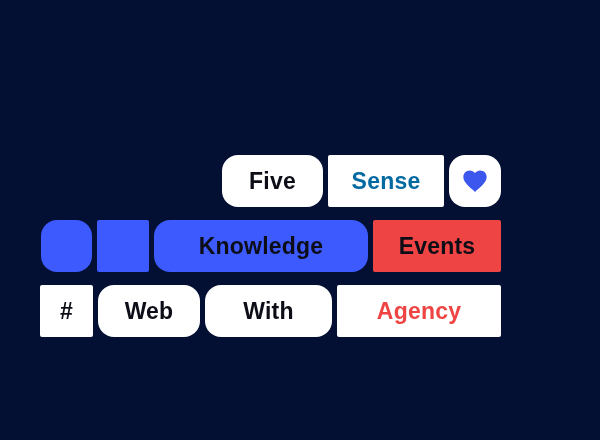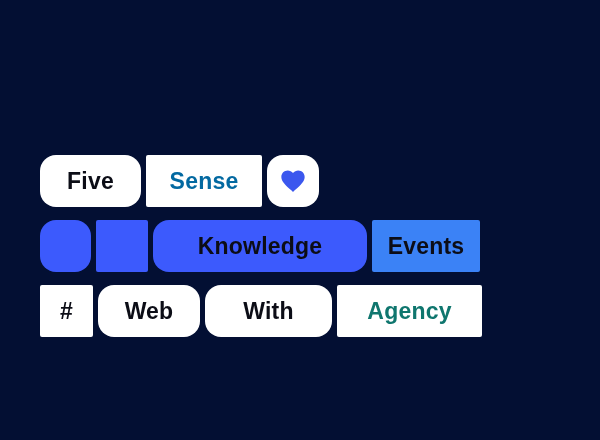--- a/index.html
+++ b/index.html
@@ -5,21 +5,21 @@
   html,body{margin:0;padding:0;}
   body{
     font-family:"Liberation Sans","DejaVu Sans",sans-serif;
     width:600px;height:440px;overflow:hidden;
   }
   .stage{
     position:relative;width:600px;height:440px;
   }
   .rows{
     position:absolute;left:40px;top:155px;
-    display:flex;flex-direction:column;gap:13px;
+    display:flex;flex-direction:column;gap:13px;align-items:flex-end;
   }
   .row{
     display:flex;flex-direction:row;gap:5px;align-items:center;
   }
   .chip{
     height:52px;display:flex;align-items:center;justify-content:center;
     font-size:23px;font-weight:700;letter-spacing:0.2px;
     box-sizing:border-box;white-space:nowrap;
   }
   .chip.rounded{border-radius:16px;}
@@ -37,22 +37,22 @@
         <div class="chip rounded" style="background: rgb(255, 255, 255); width: 52px; color: rgb(12, 13, 22);">
           <svg width="28" height="26" viewBox="0 0 24 22" class="heart-svg">
             <path d="M12 20.35l-1.45-1.32C5.4 14.36 2 11.28 2 7.5 2 4.42 4.42 2 7.5 2c1.74 0 3.41.81 4.5 2.09C13.09 2.81 14.76 2 16.5 2 19.58 2 22 4.42 22 7.5c0 3.78-3.4 6.86-8.55 11.53L12 20.35z" fill="#3b57ee"></path>
           </svg>
         </div>
       </div>
       <div class="row">
         <div class="chip rounded" style="background: rgb(60, 90, 253); width: 51px; color: rgb(12, 13, 22);"></div>
         <div class="chip sharp" style="background: rgb(60, 90, 253); width: 52px; color: rgb(12, 13, 22);"></div>
         <div class="chip rounded" style="background: rgb(60, 90, 253); width: 214px; color: rgb(12, 13, 22);">Knowledge</div>
-        <div class="chip sharp" style="background: #3b82f6; width: 108px; color: rgb(12, 13, 22);">Events</div>
+        <div class="chip sharp" style="background: #ef4444; width: 128px; color: rgb(12, 13, 22);">Events</div>
       </div>
       <div class="row">
         <div class="chip sharp" style="background: rgb(255, 255, 255); width: 53px; color: rgb(12, 13, 22);">#</div>
         <div class="chip rounded" style="background: #ffffff; width: 102px; color: rgb(12, 13, 22);">Web</div>
         <div class="chip rounded" style="background: rgb(255, 255, 255); width: 127px; color: rgb(12, 13, 22);">With</div>
-        <div class="chip sharp" style="background: rgb(255, 255, 255); width: 145px; color: #0f766e;">Agency</div>
+        <div class="chip sharp" style="background: rgb(255, 255, 255); width: 164px; color: #ef4444;">Agency</div>
       </div>
     </div>
 </div>
 
 </body></html>

